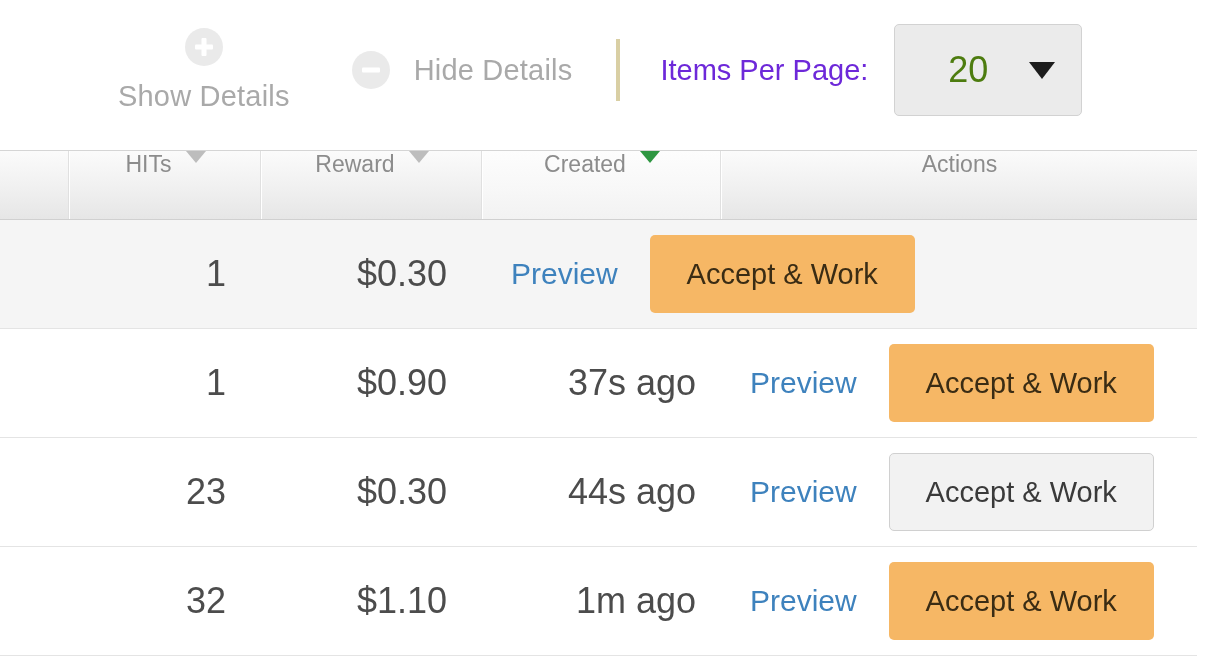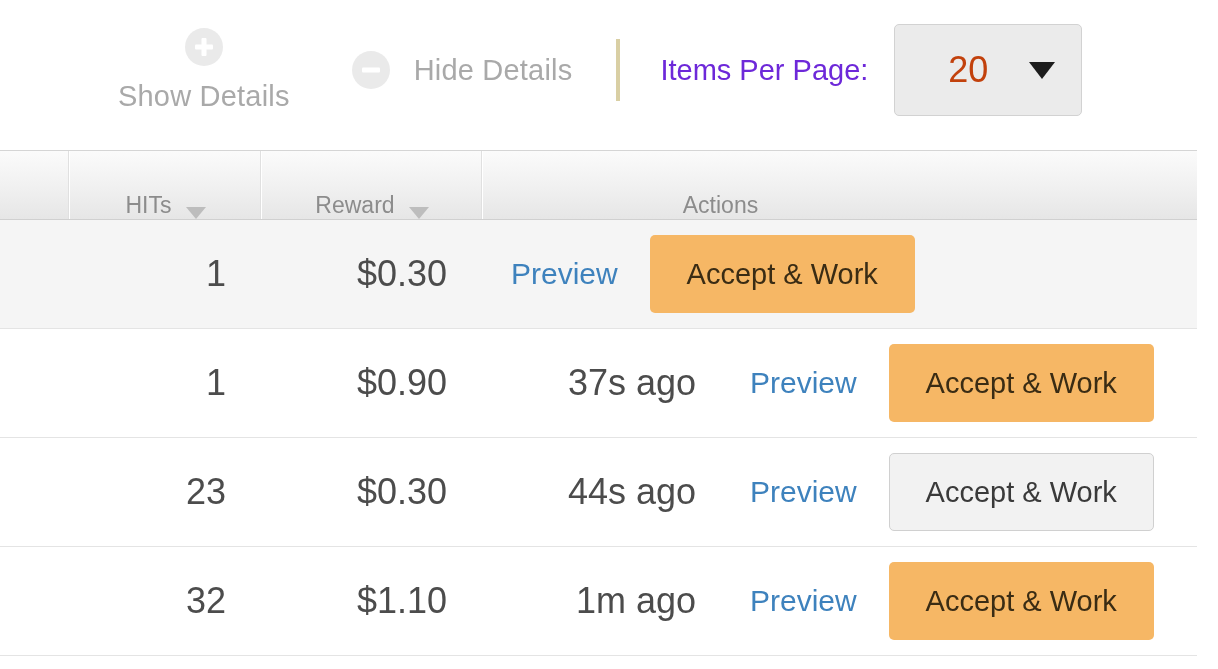--- a/index.html
+++ b/index.html
@@ -107,21 +107,21 @@
     align-items: center;
     justify-content: space-between;
     padding: 0 26px 0 0;
     box-sizing: border-box;
     cursor: pointer;
   }
   .ipp-value {
     flex: 1;
     text-align: center;
     font-size: 36px;
-    color: #c2410c;
+    color: #4d7c0f;
     padding-left: 12px;
   }
   .caret-down {
     width: 0; height: 0;
     border-left: 13px solid transparent;
     border-right: 13px solid transparent;
     border-top: 17px solid #1c1c1c;
     flex: none;
   }
 
@@ -137,21 +137,21 @@
   .thead {
     display: flex;
     height: 70px;
     background: linear-gradient(to bottom, #fbfbfb 0%, #f0f0f0 55%, #e6e6e6 100%);
     border-top: 1px solid #d5d5d5;
     border-bottom: 1px solid #d0d0d0;
     box-sizing: border-box;
   }
   .th {
     display: flex;
-    align-items: flex-end;
+    align-items: flex-start;
     justify-content: center;
     gap: 14px;
     box-sizing: border-box;
     border-right: 1px solid #ffffff;
     box-shadow: inset -2px 0 0 -1px #e0e0e0;
     font-size: 23px;
     color: #8c8c8c;
     cursor: pointer;
     white-space: nowrap;
   }
@@ -273,20 +273,24 @@
       <div class="th col-hits">
         <span>HITs</span>
         <span class="sort-caret"></span>
       </div>
 
       <div class="th col-reward">
         <span>Reward</span>
         <span class="sort-caret"></span>
       </div>
 
+      <div class="th col-created active">
+        <span>Created</span>
+        <span class="sort-caret green"></span>
+      </div>
 
       <div class="th col-actions noclick">
         <span>Actions</span>
       </div>
     </div>
 
     <div class="trow alt">
       <div class="td col-blank"></div>
       <div class="td num col-hits">1</div>
       <div class="td num col-reward">$0.30</div>

